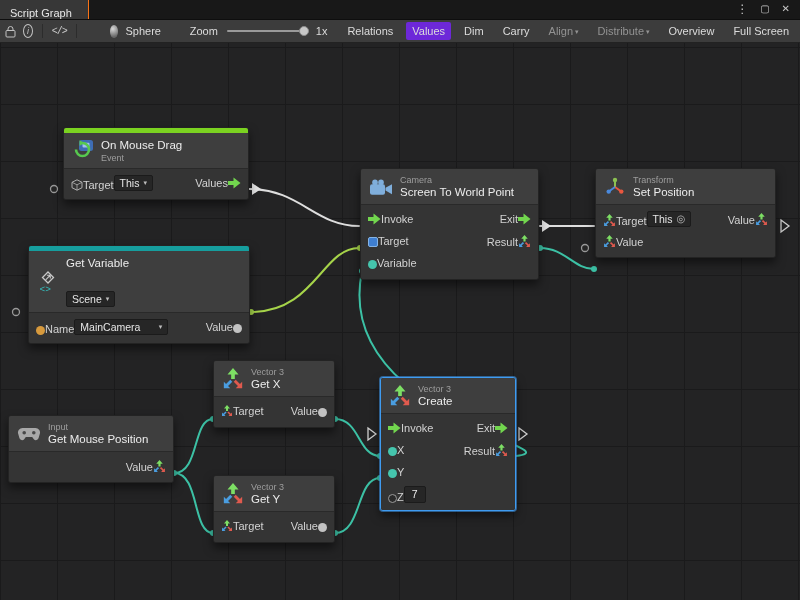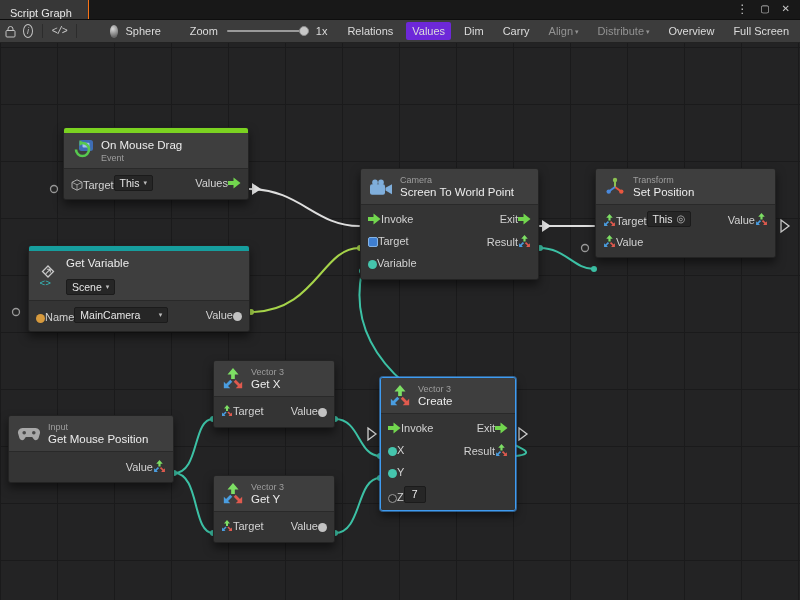--- a/index.html
+++ b/index.html
@@ -205,21 +205,21 @@
       <div class="n-head">
         <span>
           <svg width="22" height="22" viewBox="0 0 22 22">
             <path d="M11 1l5.5 5.5L11 12 5.5 6.5z" fill="none" stroke="#c9c9c9" stroke-width="1.3"></path>
             <path d="M8.7 8.8l4.6-4.6m0 0h-3.4m3.4 0v3.4" stroke="#c9c9c9" fill="none" stroke-width="1.1"></path>
             <text x="2.5" y="21" font-size="9.5" fill="#35c0c0" font-family="Liberation Mono, monospace">&lt;&gt;</text>
           </svg>
         </span>
         <div class="n-col">
           <div class="n-title">Get Variable</div>
-          <span class="chip" style="align-self:flex-start;margin-top:8px">
+          <span class="chip" style="align-self:flex-start;margin-top:20px">
             <span>Scene</span>
             <span class="dd">▾</span>
           </span>
         </div>
       </div>
       <div class="ports">
         <div class="prow">
           <span class="pl">
             <span class="dot dot-orange"></span>
             <span class="lbl">Name</span>

